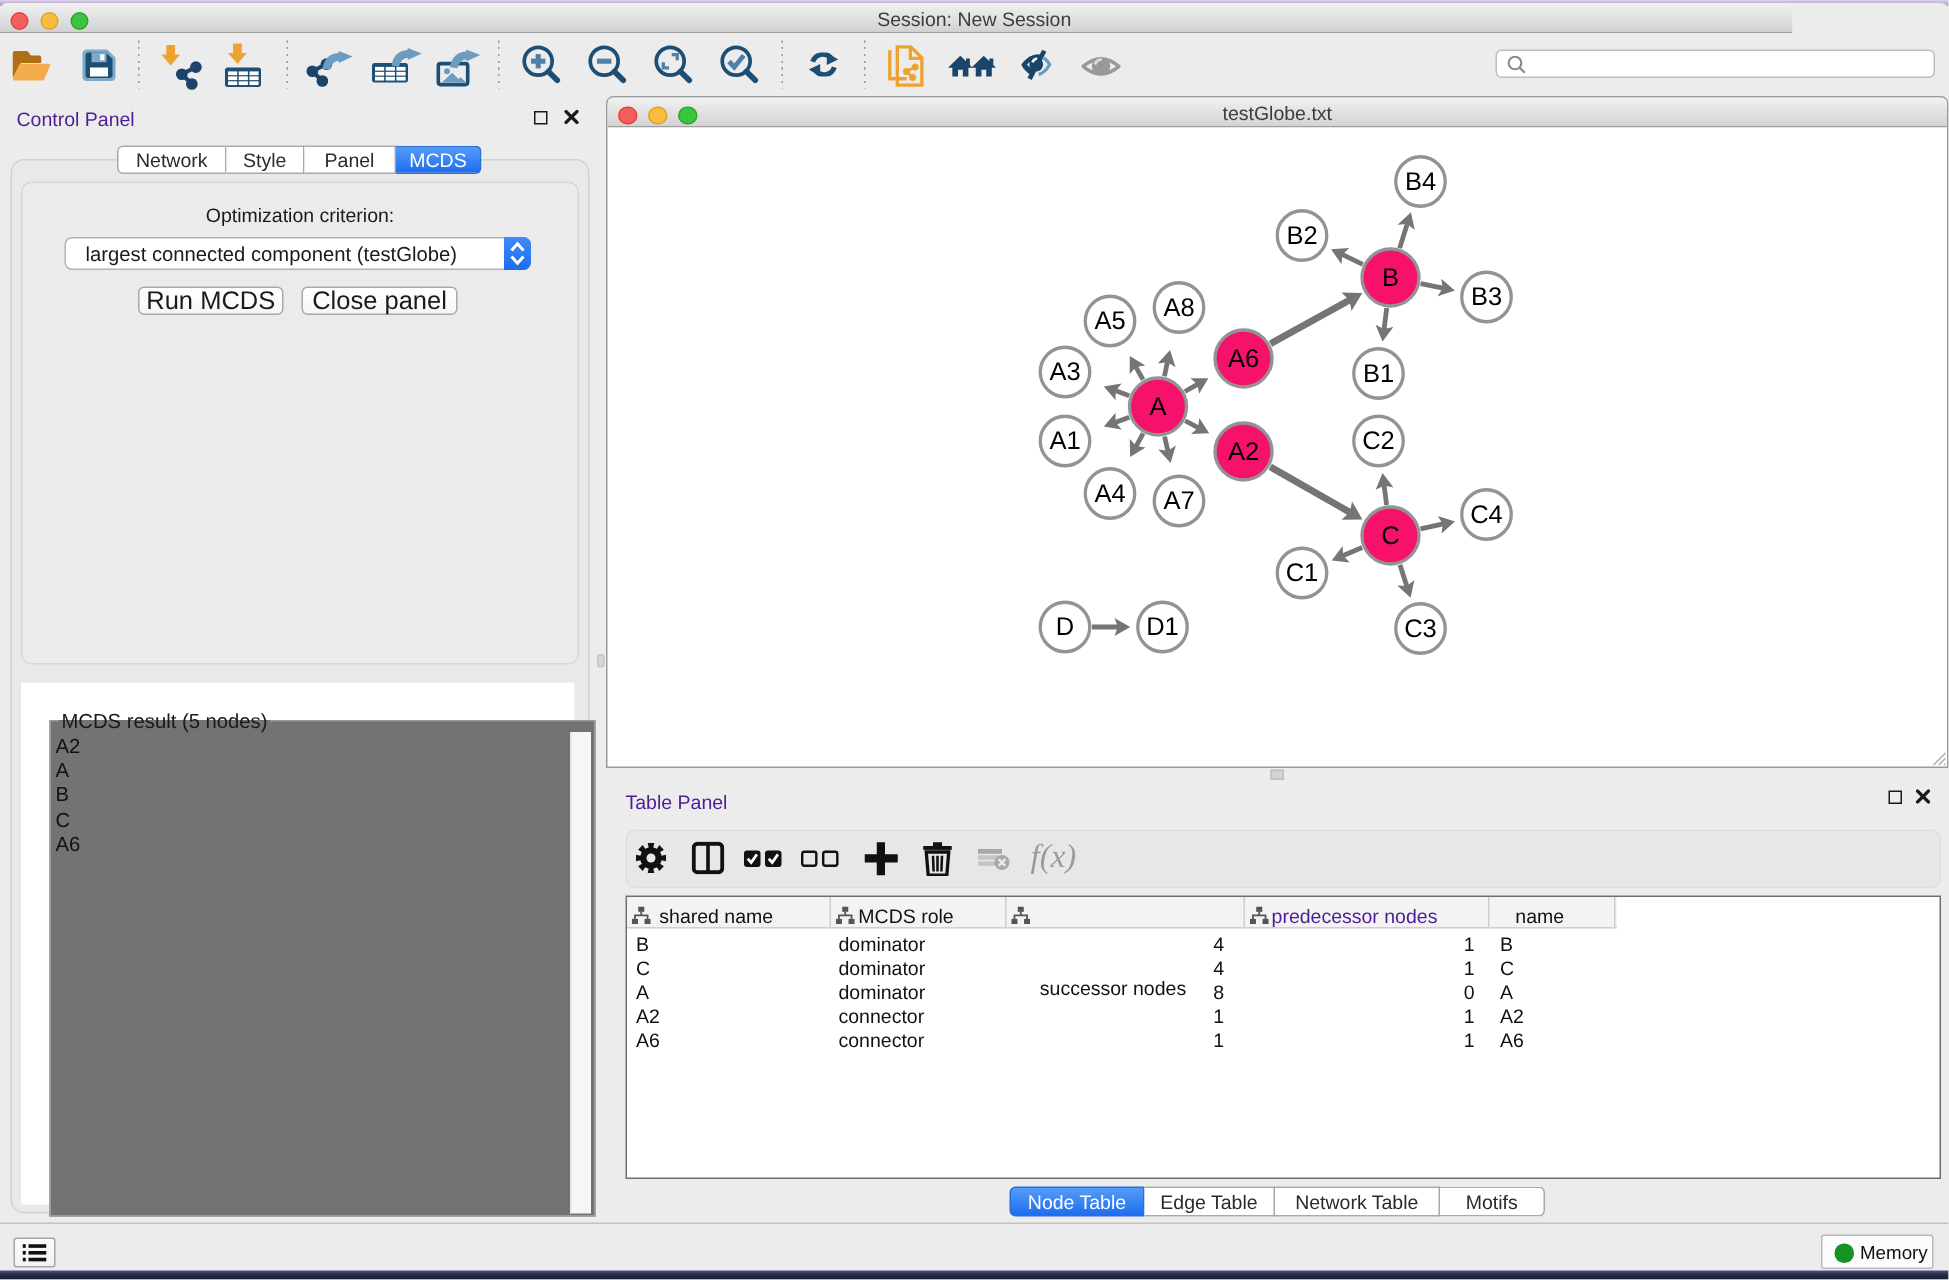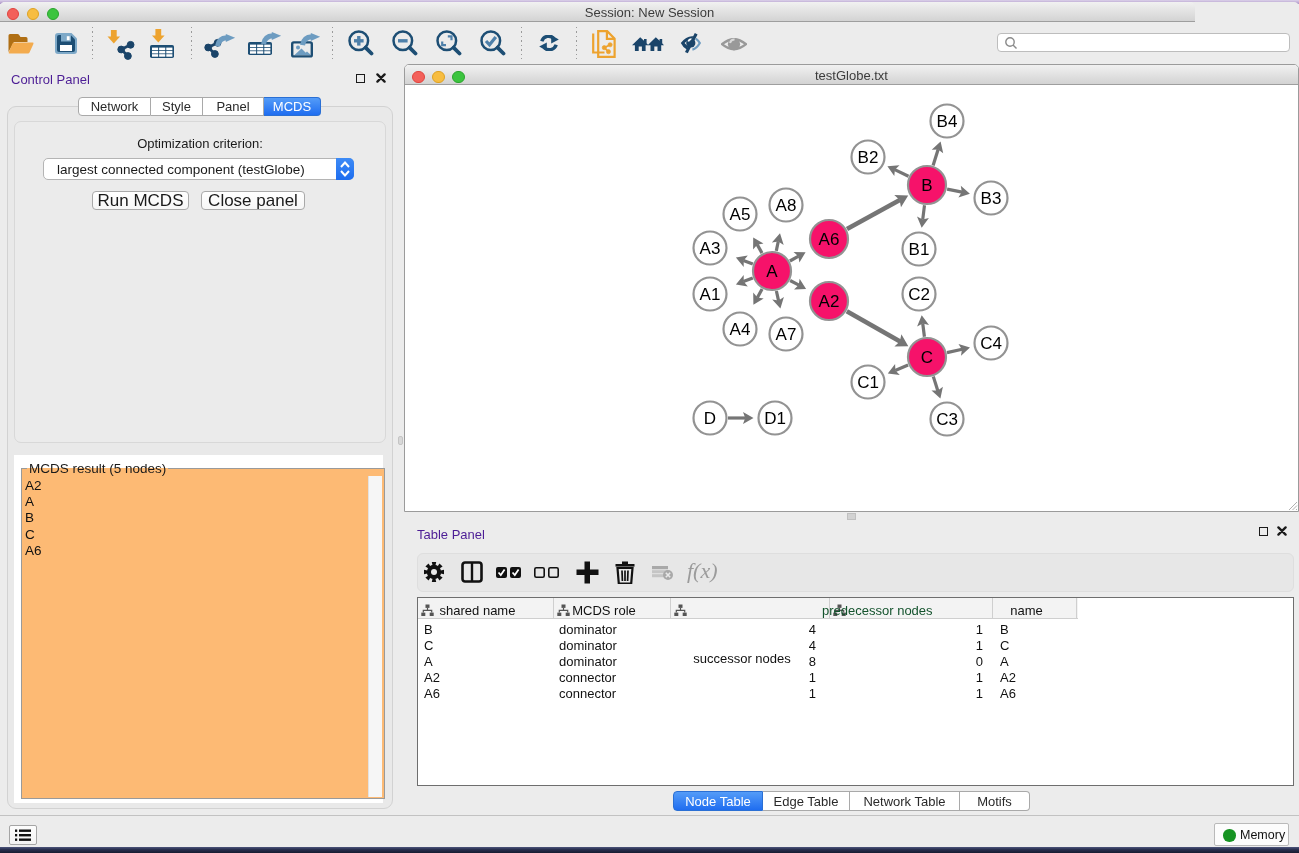--- a/index.html
+++ b/index.html
@@ -212,22 +212,22 @@
         background:linear-gradient(#3e8bf6,#1d6def);">
         <svg width="12" height="16" viewBox="0 0 12 16" style="position:absolute;left:3px;top:3px;">
         <path d="M2 6 L6 1.5 L10 6" fill="none" stroke="#fff" stroke-width="2"></path>
         <path d="M2 10 L6 14.5 L10 10" fill="none" stroke="#fff" stroke-width="2"></path>
         </svg>
       </div>
     </div>
     <div class="wbtn" style="left:92px;top:129px;width:97px;height:19px;line-height:18px;">Run MCDS</div>
     <div class="wbtn" style="left:201px;top:129px;width:104px;height:19px;line-height:18px;">Close panel</div>
     <div class="abs" style="left:14px;top:393px;width:369px;height:348px;background:#fff;"></div>
-    <fieldset class="abs" style="left:17px;top:395px;width:364px;height:338px;margin:4px;padding:0;
-      border:1px solid #9a9a9a;border-radius:0;background:#fdba74;">
+    <fieldset class="abs" style="left:17px;top:395px;width:364px;height:338px;margin:16px;padding:0;
+      border:1px solid #9a9a9a;border-radius:0;background:#737373;">
       <legend style="margin-left:5px;padding:0 2px;font-size:13.5px;color:#1a1a1a;">MCDS result (5 nodes)</legend>
       <div style="position:absolute;left:3px;top:2px;font-size:13.5px;color:#111;line-height:16.2px;">A2<br>A<br>B<br>C<br>A6</div>
       <div style="position:absolute;right:2px;top:0px;width:14px;height:321px;background:#f6f6f6;
         border-left:1px solid #e2e2e2;"></div>
     </fieldset>
     <div class="abs" style="left:398px;top:374px;width:5px;height:9px;background:#d8d8d8;border:1px solid #c4c4c4;border-radius:2px;"></div>
   </div>
 <div class="abs" style="left:404px;top:64px;width:895px;height:448px;">
     <div class="abs" style="left:0;top:0;width:895px;height:448px;border:1px solid #9b9b9b;
       border-radius:5px 5px 0 0;background:#fff;"></div>
@@ -425,21 +425,21 @@
       </div>
       <div class="abs" style="left:412px;top:0;width:163px;height:21px;border-right:1px solid #cfcfcf;">
         <svg class="hdr-ic" style="left:3px;top:6px;" width="13" height="13" viewBox="0 0 13 13">
               <g fill="#555">
             <rect x="4.5" y="0.5" width="4" height="3.4"></rect>
               <rect x="0.3" y="8.6" width="4" height="3.4"></rect>
             <rect x="8.7" y="8.6" width="4" height="3.4"></rect>
           </g>
               <path d="M6.5 4 L6.5 6.3 M2.3 8.6 L2.3 6.3 L10.7 6.3 L10.7 8.6" fill="none" stroke="#555" stroke-width="1.2"></path>
         </svg>
-        <div style="position:absolute;left:-8px;top:5px;width:100%;text-align:left;font-size:13px;color:#14532d;">predecessor nodes</div>
+        <div style="position:absolute;left:-8px;top:5px;width:100%;text-align:center;font-size:13px;color:#4c1d95;">predecessor nodes</div>
       </div>
       <div class="abs" style="left:575px;top:0;width:84px;height:21px;border-right:1px solid #cfcfcf;">
         <div style="position:absolute;left:-8px;top:5px;width:100%;text-align:center;font-size:13px;color:#111;">name</div>
       </div>
     </div>
     <div class="cell" style="left:20px;top:112px;">B</div>
     <div class="cell" style="left:155px;top:112px;">dominator</div>
     <div class="cell" style="left:253px;top:112px;width:159px;text-align:right;">4</div>
     <div class="cell" style="left:412px;top:112px;width:167px;text-align:right;">1</div>
     <div class="cell" style="left:596px;top:112px;">B</div>

